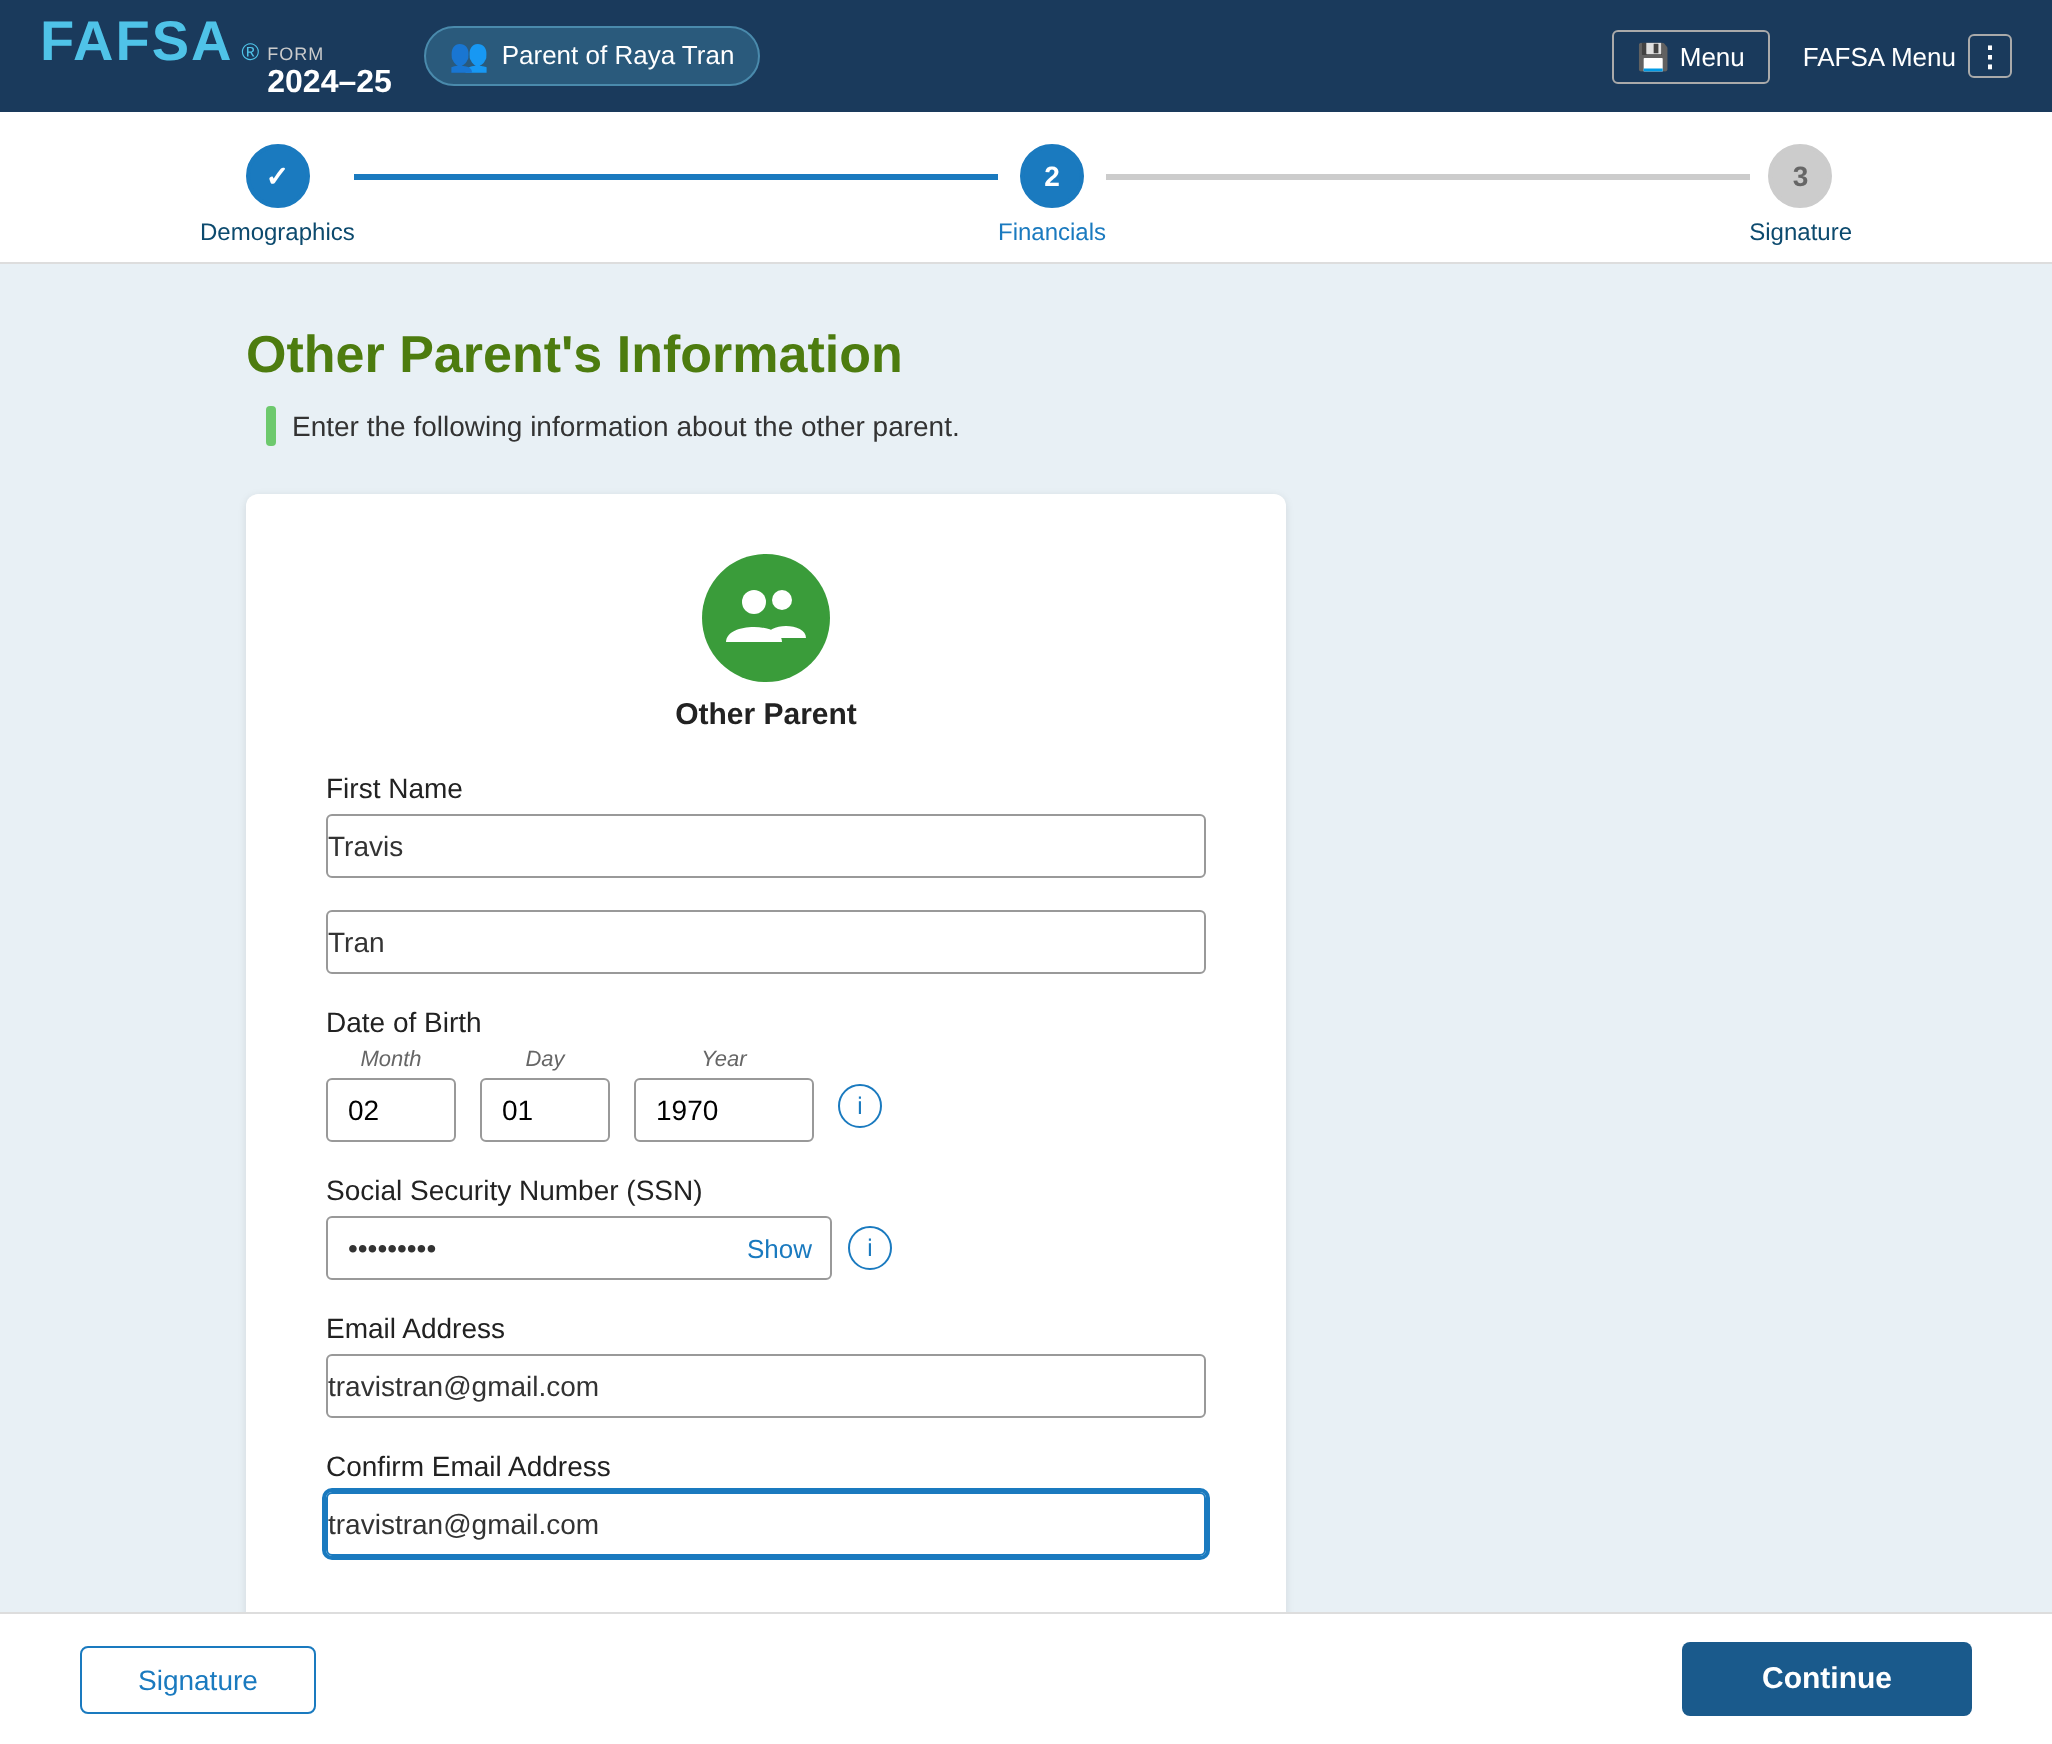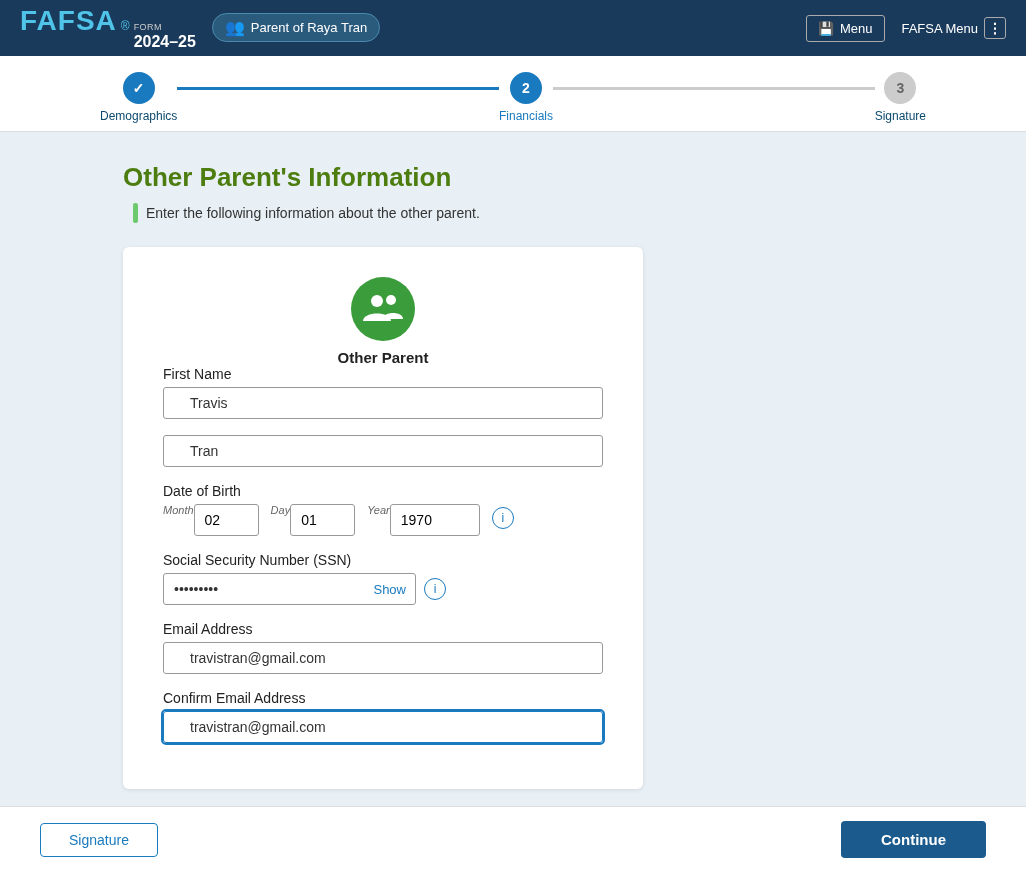--- a/index.html
+++ b/index.html
@@ -215,20 +215,21 @@
       background: white;
       border-radius: 6px;
       padding: 30px 40px;
       max-width: 520px;
       box-shadow: 0 1px 4px rgba(0,0,0,0.1);
     }
     .parent-icon-section {
       display: flex;
       flex-direction: column;
       align-items: center;
+      margin-bottom: 20px;
     }
     .parent-icon-circle {
       width: 64px;
       height: 64px;
       background: #3a9c3a;
       border-radius: 50%;
       display: flex;
       align-items: center;
       justify-content: center;
       margin-bottom: 8px;
@@ -245,41 +246,42 @@
     }
     .form-label-text {
       font-size: 14px;
       color: #222;
       margin-bottom: 5px;
       display: block;
       font-weight: normal;
     }
     .form-input {
       width: 100%;
-      padding: 7px 26px;
+      padding: 7px 0;
       border: 1px solid #999;
       border-radius: 3px;
       font-size: 14px;
       color: #333;
       outline: none;
     }
     .form-input.active-border {
       border-color: #1a7abf;
       outline: 2px solid #1a7abf;
     }
 
     
     .dob-row {
       display: flex;
       gap: 12px;
       align-items: flex-end;
     }
     .dob-field {
       display: flex;
-      flex-direction: row;
+      flex-direction: column;
+      align-items: center;
     }
     .dob-sublabel {
       font-size: 11px;
       color: #666;
       font-style: italic;
       margin-bottom: 3px;
     }
     .dob-input {
       width: 65px;
       padding: 7px 10px;

